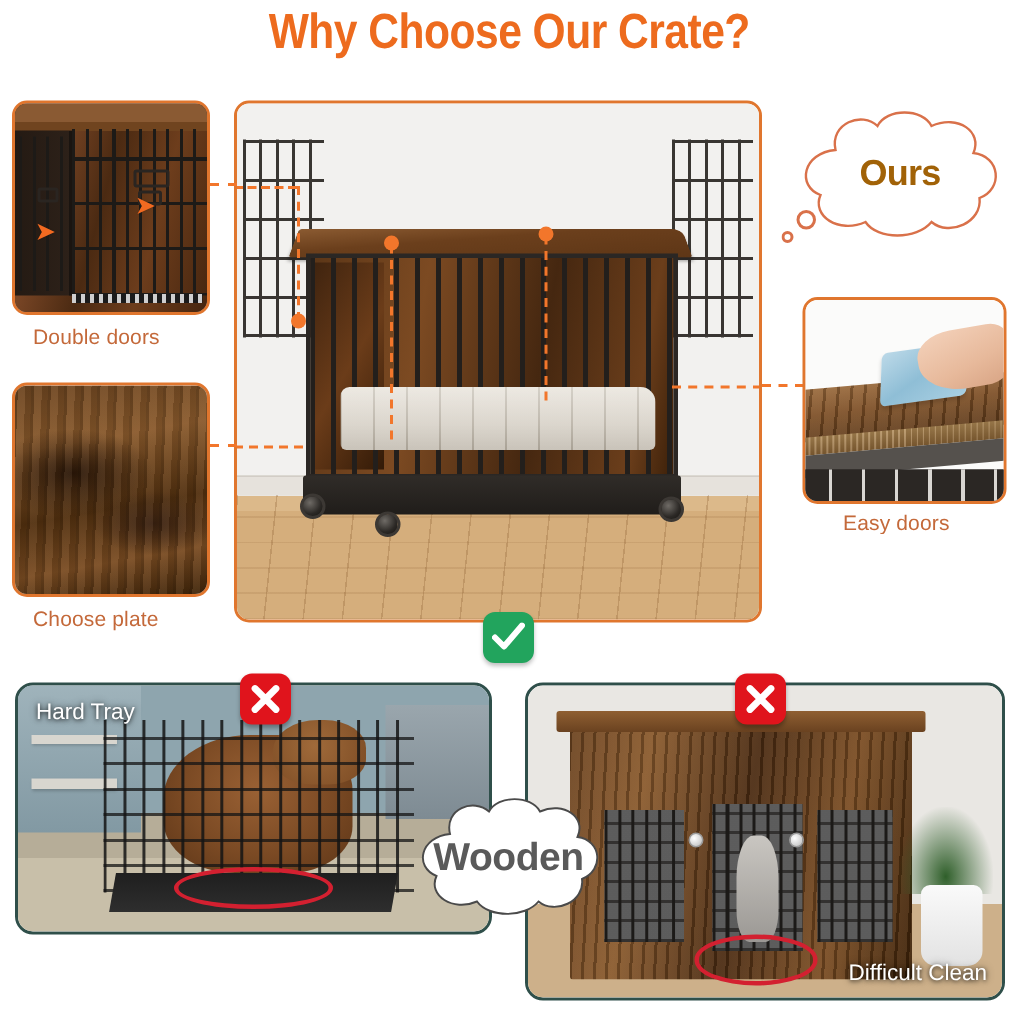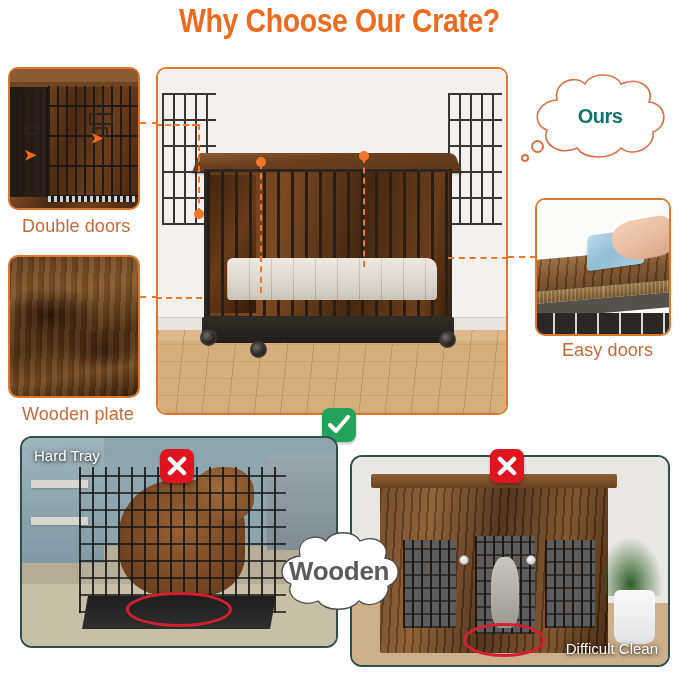--- a/index.html
+++ b/index.html
@@ -26,21 +26,21 @@
   
   .panel {
     position: absolute;
     border: 2px solid #E0762E;
     border-radius: 10px;
     overflow: hidden;
     background: #fff;
   }
   .plabel {
     position: absolute;
-    font-size: 18px;
+    font-size: 14px;
     color: #C4693A;
     white-space: nowrap;
     letter-spacing: 0.1px;
   }
 
   
   #panel-doors { left: 8px; top: 67px; width: 132px; height: 143px; }
   .doors-art { position: absolute; inset: 0;
     background:
       
@@ -123,21 +123,21 @@
   
   .dash-h { position:absolute; height:0; border-top: 2px dashed #F2762B; }
   .dash-v { position:absolute; width:0; border-left: 2px dashed #F2762B; }
   .dot { position:absolute; width:10px; height:10px; border-radius:50%; background:#F2762B; }
 
   
   #ours-bubble { position:absolute; left:527px; top:70px; width:146px; height:92px; }
   .bubble-text-ours {
     position:absolute; left:0; top:0; width:146px; height:92px;
     display:flex; align-items:center; justify-content:center;
-    font-size: 20px; font-weight: bold; color:#0f766e; letter-spacing:-0.5px;
+    font-size: 24px; font-weight: bold; color:#a16207; letter-spacing:-0.5px;
   }
   .dotb { position:absolute; border:2px solid #D9714A; border-radius:50%; background:#fff; }
 
   
   #panel-clean { left: 535px; top: 198px; width: 136px; height: 138px; }
   .clean-art { position:absolute; inset:0; background:#fbfbfa; }
   .clean-wood { position:absolute; left:-6px; top:40%; right:-6px; height:26%;
      background: linear-gradient(178deg,#9a6a3c 0%, #7d4f26 45%, #5d3a1a 100%);
      background-image: repeating-linear-gradient(95deg, rgba(0,0,0,.20) 0 2px, rgba(255,255,255,.07) 2px 9px),
                        linear-gradient(178deg,#9a6a3c 0%, #7d4f26 45%, #5d3a1a 100%);
@@ -161,21 +161,21 @@
      border-radius: 40% 20% 30% 50%; transform: rotate(-10deg); }
 
   
   #check-badge { position:absolute; left:322px; top:408px; width:34px; height:34px;
     background:#22A45D; border-radius:8px; box-shadow:0 2px 3px rgba(0,0,0,.25); }
   #check-badge svg { position:absolute; left:6px; top:7px; }
 
   
   .bpanel { position:absolute; border-radius:12px; overflow:hidden;
      border:2px solid #2f4f4a; }
-  #panel-hard { left:10px; top:436px; width:318px; height:212px;margin-left:10px; }
+  #panel-hard { left:10px; top:455px; width:318px; height:168px; }
   #panel-diff { left:350px; top:455px; width:320px; height:212px; }
 
   .hard-art { position:absolute; inset:0;
      background: linear-gradient(180deg,#8ea5ae 0 52%, #b6ad98 52% 70%, #c8bfa9 70% 100%); }
   .hard-wallL { position:absolute; left:0; top:0; width:26%; height:60%;
      background: linear-gradient(180deg,#9fb3bb,#8299a3); }
   .shelf { position:absolute; left:3%; width:18%; height:4%;
      background:#d8d6cf; box-shadow:0 1px 2px rgba(0,0,0,.2); }
   .dog { position:absolute; left:31%; top:20%; width:40%; height:56%;
      background: radial-gradient(ellipse at 50% 40%, #9a6134 0%, #7b4a24 55%, #5c3517 100%);
@@ -244,21 +244,21 @@
       <div class="arrow-orange" style="left:63%;top:44%;">➤</div>
       <div class="arrow-orange" style="left:11%;top:56%;">➤</div>
       <div style="position:absolute;left:30%;right:2%;bottom:4%;height:6px;background-image:repeating-linear-gradient(90deg,#cfcfcf 0 3px,#1b1b1b 3px 6px);"></div>
     </div>
   </div>
   <div class="plabel" style="left:22px; top:216px;">Double doors</div>
 
   <div class="panel" id="panel-wood">
     <div class="wood-art"></div>
   </div>
-  <div class="plabel" style="left:22px; top:404px;">Wooden plate</div>
+  <div class="plabel" style="left:22px; top:404px;">Choose plate</div>
 
   <div class="panel" id="panel-main">
     <div class="room">
       <div class="baseboard"></div>
       <div class="floor-planks"></div>
 
       <div class="side-door" style="left:4px;"></div>
 
       <div class="side-door" style="right:4px;"></div>
 

